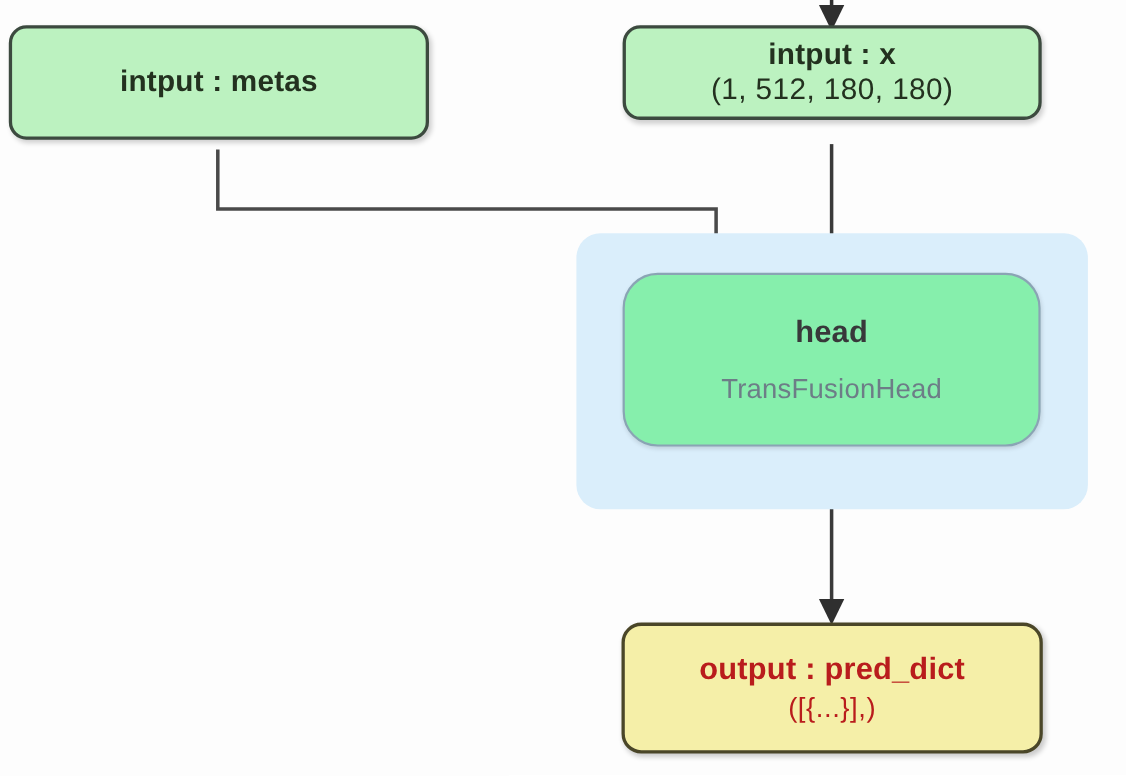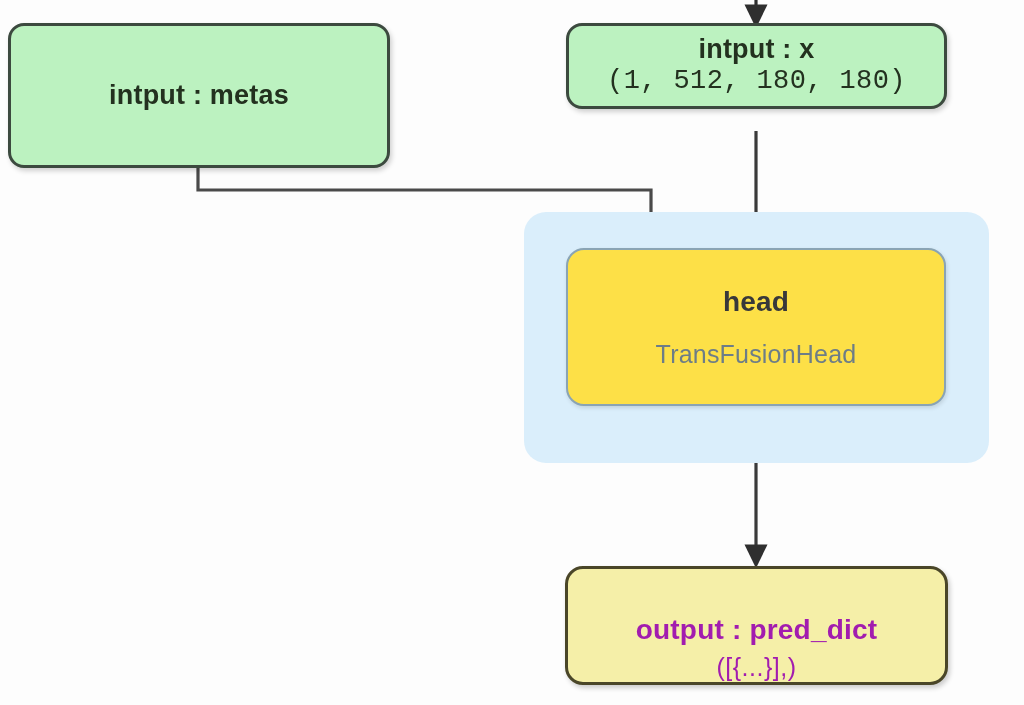--- a/index.html
+++ b/index.html
@@ -46,33 +46,32 @@
     box-shadow: 2px 3px 5px rgba(0,0,0,0.18);
   }
   .io-node .title {
     font-size: 27px;
     font-weight: 700;
     letter-spacing: 0.2px;
   }
   .io-node .shape {
     font-size: 27px;
     font-weight: 400;
-    font-family: Liberation Mono, monospace;
+    font-family: Liberation Sans, sans-serif;
     margin-top: 0;
     letter-spacing: 0.4px;
   }
 
   
   .out-node {
     background: #f5efa8;
     border: 3px solid #4a4628;
     border-radius: 18px;
-    color: #a21caf;
+    color: #b91c1c;
     box-shadow: 2px 3px 5px rgba(0,0,0,0.2);
-    justify-content: flex-end;
   }
   .out-node .title {
     font-size: 28px;
     font-weight: 700;
     letter-spacing: 0.2px;
   }
   .out-node .shape {
     font-size: 25px;
     font-weight: 400;
     margin-top: 6px;
@@ -81,23 +80,23 @@
 
   
   .cluster {
     position: absolute;
     box-sizing: border-box;
     background: #daeefb;
     border-radius: 22px;
   }
   
   .module-node {
-    background: #fde047;
+    background: #86efac;
     border: 2px solid #8aa4b4;
-    border-radius: 18px;
+    border-radius: 32px;
     box-shadow: 1px 2px 4px rgba(0,0,0,0.12);
   }
   .module-node .title {
     font-size: 28px;
     font-weight: 700;
     color: #38383a;
     letter-spacing: 0.2px;
   }
   .module-node .subtitle {
     font-size: 25px;
@@ -129,21 +128,21 @@
 
     <g>
       <path d="M756,131 L756,236" stroke="#3a3a3a" stroke-width="3.2" fill="none" marker-end="url(#arrowhead)"></path>
     </g>
 
     <g>
       <path d="M756,406 L756,556" stroke="#3a3a3a" stroke-width="3.2" fill="none" marker-end="url(#arrowhead)"></path>
     </g>
   </svg>
 
-  <div class="node io-node" style="left:8px; top:23px; width:382px; height:145px;">
+  <div class="node io-node" style="left:8px; top:23px; width:382px; height:104px;">
     <div class="title">intput : metas</div>
   </div>
 
   <div class="node io-node" style="left:566px; top:23px; width:381px; height:86px;">
     <div class="title">intput : x</div>
     <div class="shape">(1, 512,  180, 180)</div>
   </div>
 
   <div class="cluster" style="left:524px; top:212px; width:465px; height:251px;"></div>
 

